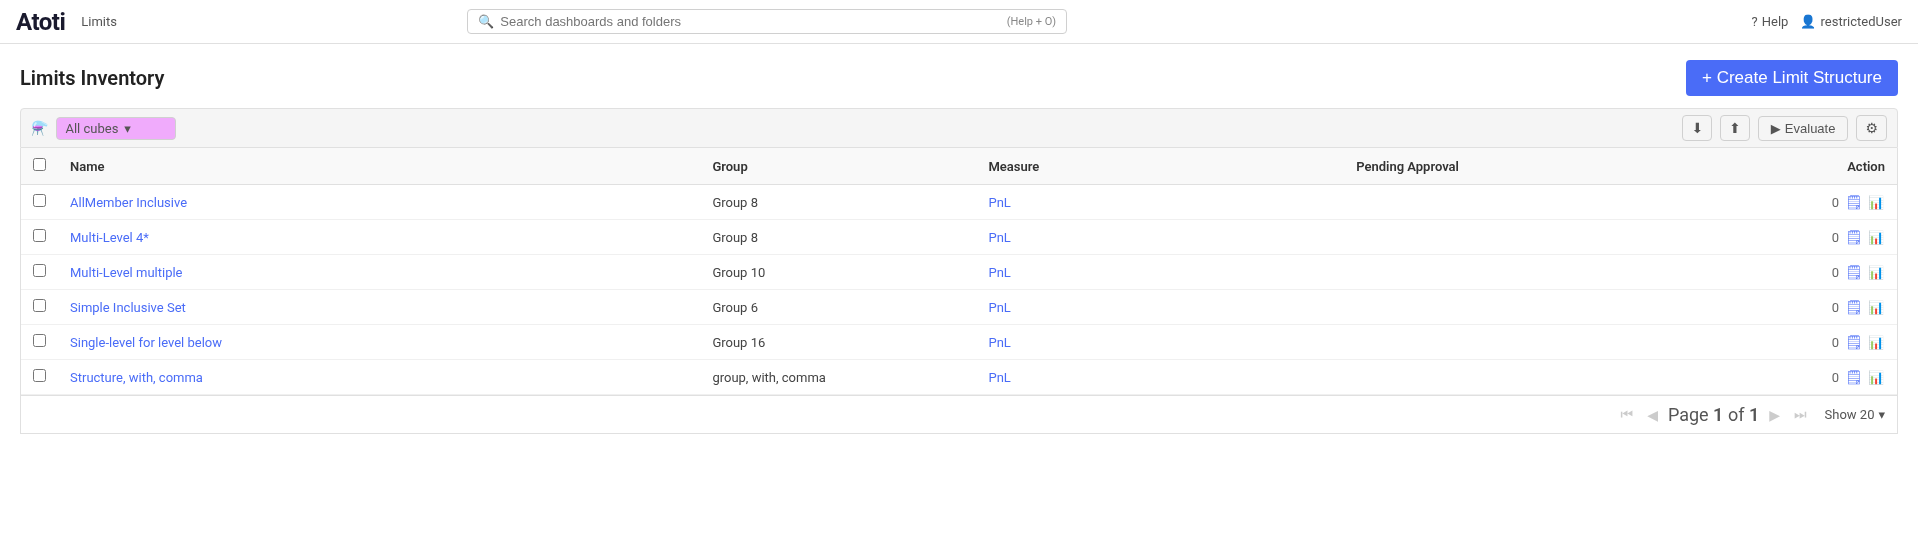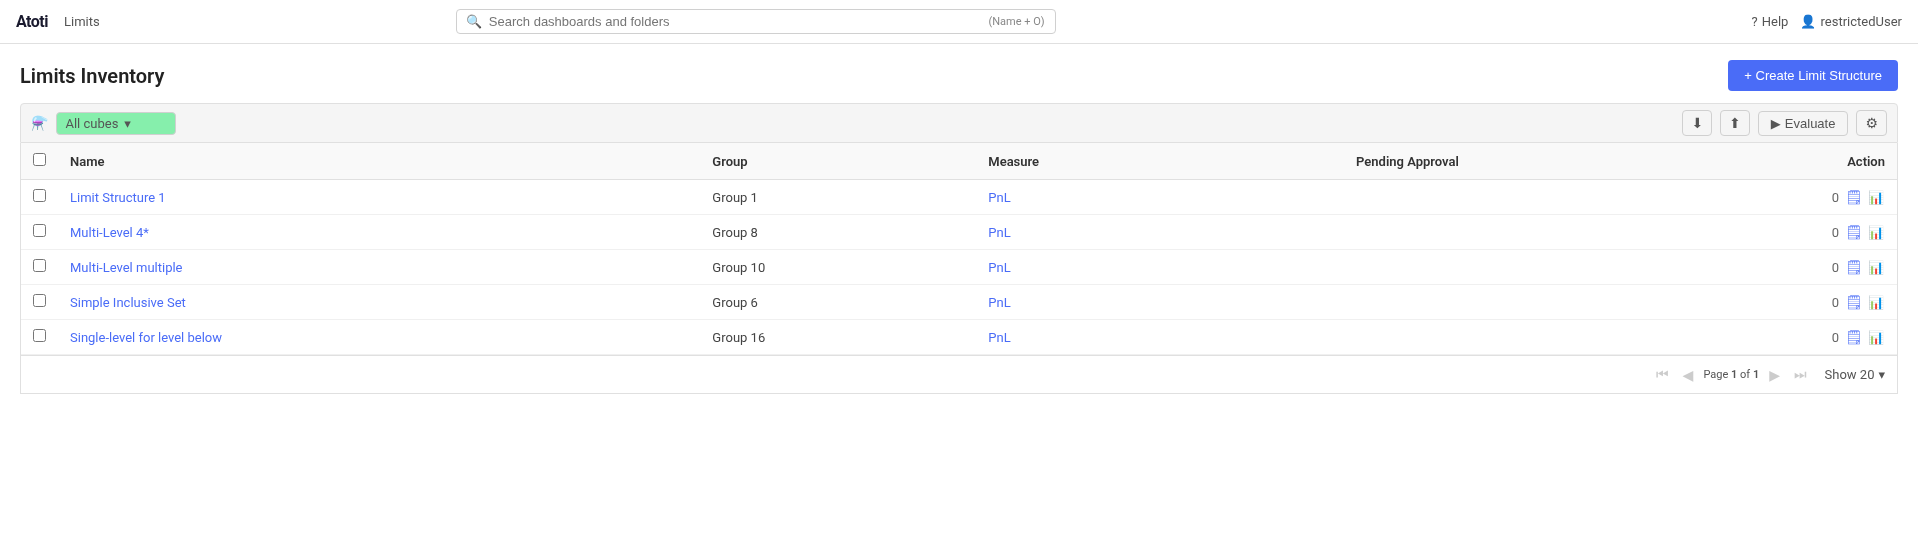--- a/index.html
+++ b/index.html
@@ -6,21 +6,21 @@
     body { font-family: -apple-system, BlinkMacSystemFont, 'Segoe UI', Roboto, sans-serif; font-size: 13px; background: #fff; color: #333; }
 
     
     .topnav {
       display: flex; align-items: center;
       height: 44px; padding: 0 16px;
       background: #fff;
       border-bottom: 1px solid #e0e0e0;
       gap: 16px;
     }
-    .topnav-brand { font-size: 16px; font-weight: 700; color: #1a1a2e; letter-spacing: -0.5px; }
+    .topnav-brand { font-size: 24px; font-weight: 700; color: #1a1a2e; letter-spacing: -0.5px; }
     .topnav-section { font-size: 13px; color: #555; }
     .topnav-search {
       flex: 1; max-width: 600px; margin: 0 auto;
       display: flex; align-items: center;
       border: 1px solid #d0d0d0; border-radius: 4px;
       padding: 4px 10px; gap: 6px; background: #fff;
     }
     .topnav-search input {
       border: none; outline: none; flex: 1; font-size: 13px; color: #6d28d9;
     }
@@ -33,38 +33,38 @@
     .page { padding: 16px 20px; }
 
     .page-header {
       display: flex; align-items: center; justify-content: space-between;
       margin-bottom: 12px;
     }
     .page-title { font-size: 20px; font-weight: 600; color: #222; }
     .btn-create {
       background: #4a6cf7; color: #fff;
       border: none; border-radius: 4px;
-      padding: 8px 16px; font-size: 13px; cursor: pointer;
+      padding: 8px 16px; font-size: 17px; cursor: pointer;
       display: flex; align-items: center; gap: 6px;
     }
 
     
     .toolbar {
       display: flex; align-items: center;
       background: #f5f5f5;
       border: 1px solid #e0e0e0;
       border-radius: 4px 4px 0 0;
       padding: 6px 10px;
       gap: 8px;
     }
     .filter-icon { color: #888; font-size: 14px; }
     .cube-select {
       display: flex; align-items: center;
       border: 1px solid #d0d0d0; border-radius: 4px;
-      padding: 3px 8px; background: #86efac; gap: 6px;
+      padding: 3px 8px; background: #f0abfc; gap: 6px;
       cursor: pointer; font-size: 13px; color: #555;
       min-width: 120px;
     }
     .toolbar-right { margin-left: auto; display: flex; align-items: center; gap: 8px; }
     .toolbar-icon-btn {
       background: none; border: 1px solid #d0d0d0; border-radius: 4px;
       padding: 4px 8px; cursor: pointer; color: #555;
       font-size: 14px; display: flex; align-items: center;
     }
     .btn-evaluate {
@@ -122,36 +122,36 @@
       border: 1px solid #e0e0e0;
       border-top: none;
       gap: 6px;
       font-size: 13px; color: #555;
     }
     .pg-btn {
       background: none; border: none; cursor: pointer;
       color: #888; padding: 2px 4px; font-size: 14px;
     }
     .pg-btn:disabled { color: #ccc; cursor: default; }
-    .pg-text { font-size: 11px; color: #555; }
+    .pg-text { font-size: 18px; color: #555; }
     .pg-bold { font-weight: 600; }
     .pg-show { display: flex; align-items: center; gap: 4px; margin-left: 8px; }
     .pg-show-val { font-size: 13px; color: #555; }
   </style>
 </head>
 <body>
 
 <nav class="topnav">
   <span class="topnav-brand">Atoti</span>
   <span class="topnav-section">Limits</span>
 
   <div class="topnav-search">
     <span>🔍</span>
     <input type="text" placeholder="Search dashboards and folders" style="">
-    <span class="shortcut">(Name + O)</span>
+    <span class="shortcut">(Help + O)</span>
   </div>
 
   <div class="topnav-right">
     <div class="topnav-help">
       <span>?</span>
       <span>Help</span>
     </div>
     <div class="topnav-user">
       <span>👤</span>
       <span>restrictedUser</span>
@@ -197,28 +197,28 @@
             <input type="checkbox" style="">
           </th>
           <th class="col-name">Name</th>
           <th class="col-group">Group</th>
           <th class="col-measure">Measure</th>
           <th class="col-pending">Pending Approval</th>
           <th class="col-action">Action</th>
         </tr>
       </thead>
       <tbody id="table-body">
-          <tr>
-      <td>
-        <input type="checkbox" style="">
-      </td>
-      <td>
-        <a class="row-link" href="#">Limit Structure 1</a>
-      </td>
-      <td>Group 1</td>
+      <tr>
+      <td>
+        <input type="checkbox" style="">
+      </td>
+      <td>
+        <a class="row-link" href="#">AllMember Inclusive</a>
+      </td>
+      <td>Group 8</td>
       <td><span class="measure-val">PnL</span></td>
       <td></td>
       <td>
         <div class="action-cell">
           <span class="action-num">0</span>
           <span class="action-icon" title="Copy">🗒</span>
           <span class="action-chart" title="Chart">📊</span>
         </div>
       </td>
     </tr>
@@ -277,20 +277,38 @@
       </td>
     </tr>
           <tr>
       <td>
         <input type="checkbox" style="">
       </td>
       <td>
         <a class="row-link" href="#">Single-level for level below</a>
       </td>
       <td>Group 16</td>
+      <td><span class="measure-val">PnL</span></td>
+      <td></td>
+      <td>
+        <div class="action-cell">
+          <span class="action-num">0</span>
+          <span class="action-icon" title="Copy">🗒</span>
+          <span class="action-chart" title="Chart">📊</span>
+        </div>
+      </td>
+    </tr>
+          <tr>
+      <td>
+        <input type="checkbox" style="">
+      </td>
+      <td>
+        <a class="row-link" href="#">Structure, with, comma</a>
+      </td>
+      <td>group, with, comma</td>
       <td><span class="measure-val">PnL</span></td>
       <td></td>
       <td>
         <div class="action-cell">
           <span class="action-num">0</span>
           <span class="action-icon" title="Copy">🗒</span>
           <span class="action-chart" title="Chart">📊</span>
         </div>
       </td>
     </tr>

